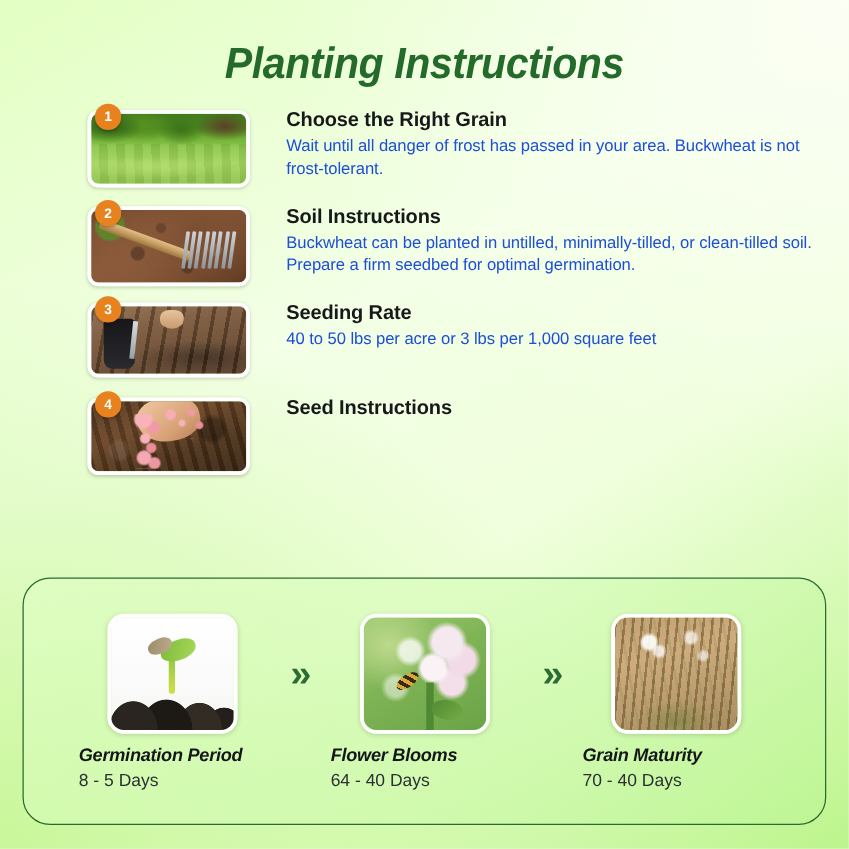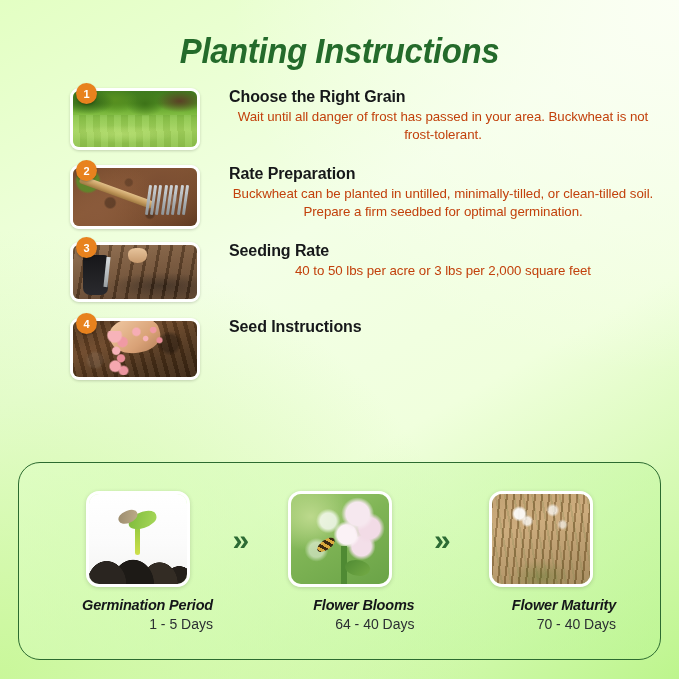--- a/index.html
+++ b/index.html
@@ -60,23 +60,22 @@
     z-index:5;
     box-shadow:0 1px 2px rgba(0,0,0,0.25);
   }
 
   .step-text { padding-left:29px; padding-top:0px; flex:1; }
   .step-title {
     font-size:16px; font-weight:bold; color:#16181a;
     letter-spacing:-0.1px; margin-bottom:2px;
   }
   .step-body {
-    font-size:13.3px; color:#c2410c; line-height:1.35;
+    font-size:13.3px; color:#1d4ed8; line-height:1.35;
     letter-spacing:-0.05px;
-    text-align:center;
   }
 
   
   .art { position:absolute; inset:0; }
 
   
   .art-lawn {
     background:
       linear-gradient(to bottom, #3f7a1f 0%, #4f8c22 22%, #6fae35 34%, #8cc64a 48%, #a3d45c 70%, #8ec24c 100%);
   }
@@ -206,21 +205,21 @@
     top:462px;
     height:198px;
     border:1.6px solid #2c6b30;
     border-radius:22px;
     background:linear-gradient(135deg, rgba(224,255,198,0.55), rgba(186,245,148,0.45));
     display:flex;
     align-items:center;
     justify-content:space-between;
     padding:0 44px;
   }
-  .tl-stage { width:150px; text-align:right; }
+  .tl-stage { width:150px; text-align:left; }
   .tl-thumb {
     width:104px; height:96px;
     margin:0 auto 10px auto;
     border-radius:13px;
     border:3px solid #ffffff;
     overflow:hidden;
     position:relative;
     box-shadow:0 1px 4px rgba(0,0,0,0.16);
   }
   .tl-label {
@@ -360,39 +359,39 @@
             <span style="left:40%"></span>
               <span style="left:52%"></span>
               <span style="left:64%"></span>
             <span style="left:76%"></span>
               <span style="left:88%"></span>
           </div>
         </div>
       </div>
     </div>
     <div class="step-text">
-      <div class="step-title">Rate Preparation</div>
+      <div class="step-title">Soil Instructions</div>
       <div class="step-body">Buckwheat can be planted in untilled, minimally-tilled, or clean-tilled soil. Prepare a firm seedbed for optimal germination.</div>
     </div>
   </div>
 
   <div class="step s3">
     <div class="thumb-wrap">
       <div class="badge">3</div>
       <div class="thumb">
         <div class="art art-soil3">
           <div class="boot"></div>
           <div class="tool-shaft"></div>
           <div class="hand-blob"></div>
         </div>
       </div>
     </div>
     <div class="step-text">
       <div class="step-title">Seeding Rate</div>
-      <div class="step-body">40 to 50 lbs per acre or 3 lbs per 2,000 square feet</div>
+      <div class="step-body">40 to 50 lbs per acre or 3 lbs per 1,000 square feet</div>
     </div>
   </div>
 
   <div class="step s4">
     <div class="thumb-wrap">
       <div class="badge">4</div>
       <div class="thumb">
         <div class="art art-seed">
           <div class="hand"></div>
           <div class="seed-spray"></div>
@@ -412,21 +411,21 @@
   <div class="tl-stage">
     <div class="tl-thumb">
       <div class="art art-sprout">
         <div class="soil-mound"></div>
         <div class="stem"></div>
         <div class="leaf"></div>
         <div class="husk"></div>
       </div>
     </div>
     <div class="tl-label">Germination Period</div>
-    <div class="tl-days">1 - 5 Days</div>
+    <div class="tl-days">8 - 5 Days</div>
   </div>
 
   <div class="chev">»</div>
 
   <div class="tl-stage">
     <div class="tl-thumb">
       <div class="art art-bloom">
         <div class="stem2"></div>
         <div class="bleaf"></div>
         <div class="bee"></div>
@@ -435,17 +434,17 @@
     <div class="tl-label">Flower Blooms</div>
     <div class="tl-days">64 - 40 Days</div>
   </div>
 
   <div class="chev">»</div>
 
   <div class="tl-stage">
     <div class="tl-thumb">
       <div class="art art-grain"></div>
     </div>
-    <div class="tl-label">Flower Maturity</div>
+    <div class="tl-label">Grain Maturity</div>
     <div class="tl-days">70 - 40 Days</div>
   </div>
 
 </div>
 
 </body></html>

